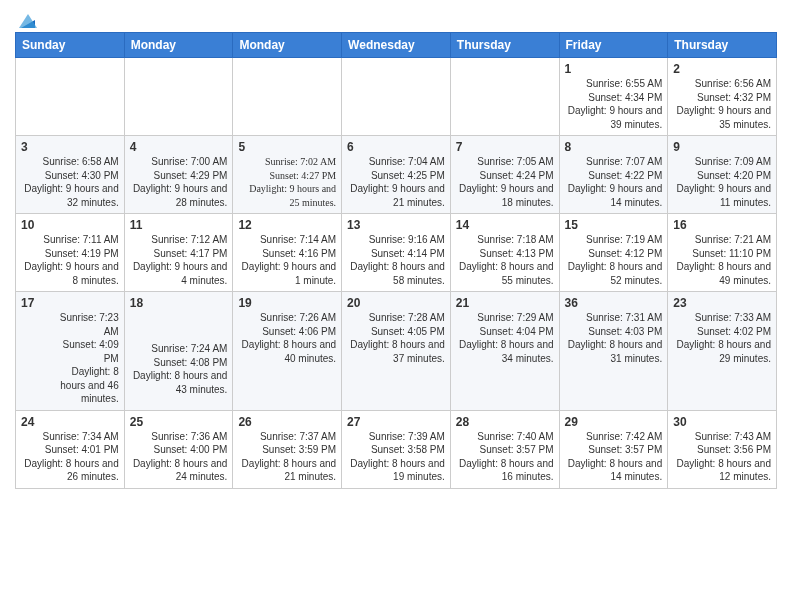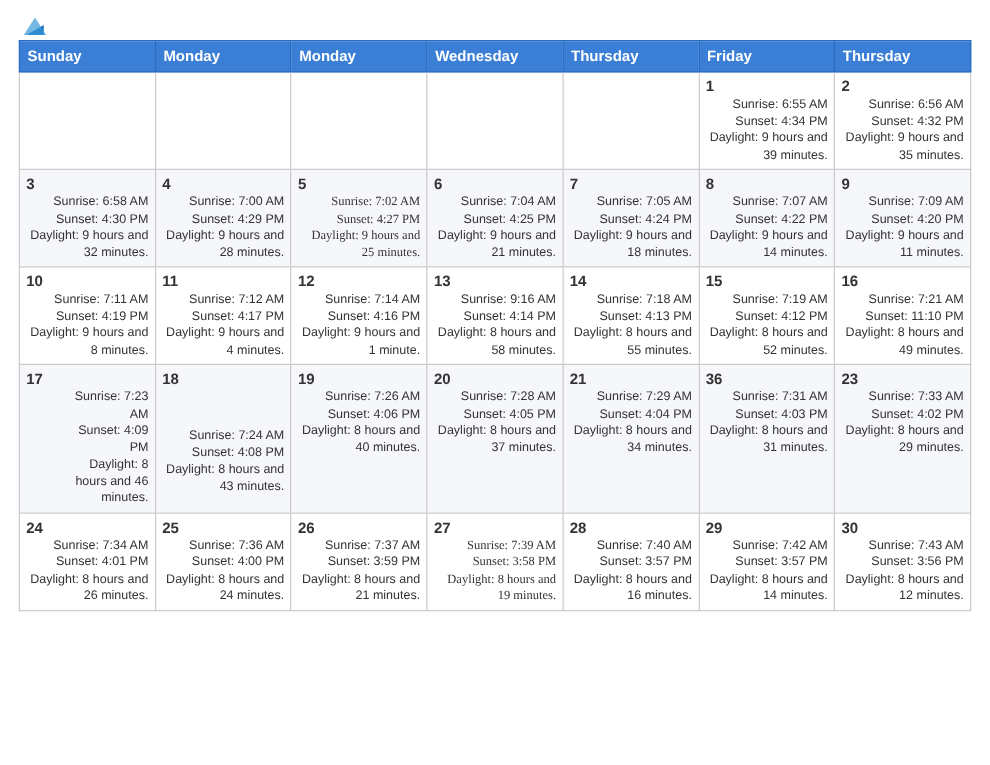--- a/index.html
+++ b/index.html
@@ -281,21 +281,21 @@
 Daylight: 8 hours and 24 minutes.</div>
           </td>
           <td>
             <span class="day-number">26</span>
             <div class="day-info" style="white-space: pre-line;">Sunrise: 7:37 AM
 Sunset: 3:59 PM
 Daylight: 8 hours and 21 minutes.</div>
           </td>
           <td>
             <span class="day-number">27</span>
-            <div class="day-info" style="white-space: pre-line; font-family: Liberation Serif, serif;">Sunrise: 7:39 AM
+            <div class="day-info" style="white-space: pre-line;">Sunrise: 7:39 AM
 Sunset: 3:58 PM
 Daylight: 8 hours and 19 minutes.</div>
           </td>
           <td>
             <span class="day-number">28</span>
             <div class="day-info" style="white-space: pre-line;">Sunrise: 7:40 AM
 Sunset: 3:57 PM
 Daylight: 8 hours and 16 minutes.</div>
           </td>
           <td>

